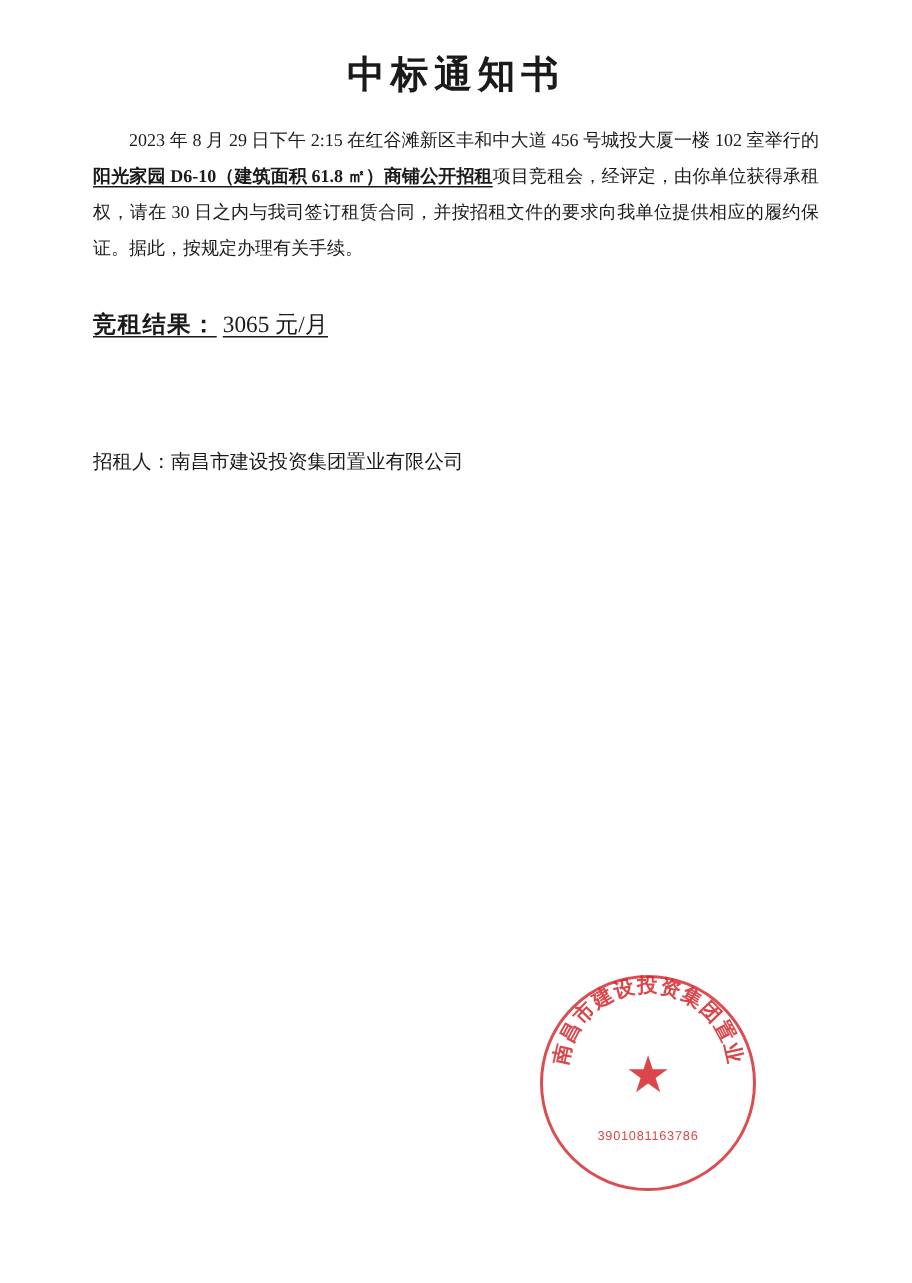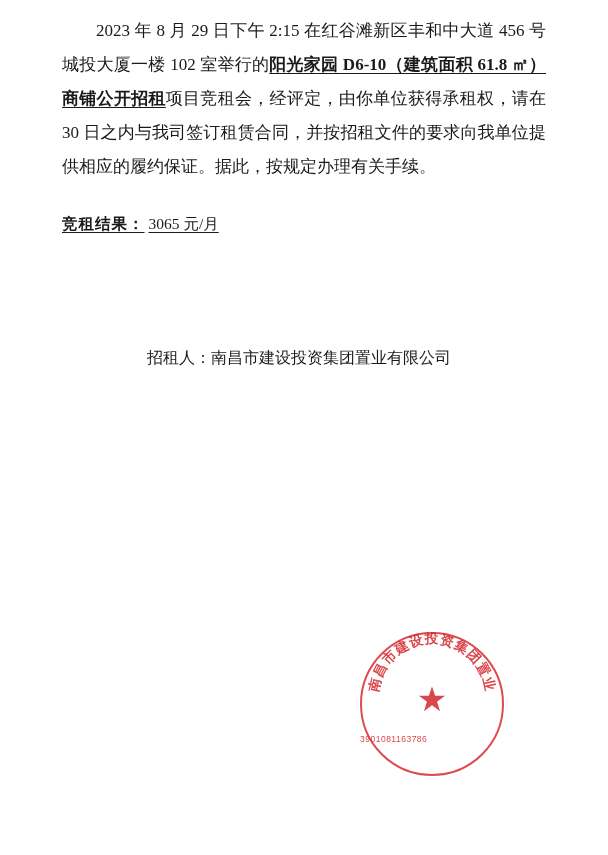--- a/index.html
+++ b/index.html
@@ -39,21 +39,21 @@
   .salutation .name {
     text-decoration: underline;
     text-underline-offset: 3px;
     font-weight: bold;
     letter-spacing: 1px;
   }
   .salutation .colon {
     letter-spacing: 0;
   }
   .body-para {
-    font-size: 17px;
+    font-size: 12px;
     line-height: 2.0;
     text-align: justify;
     text-justify: inter-ideograph;
     text-indent: 2em;
     margin: 14px 0 0 0;
   }
   .hl {
     font-weight: bold;
     text-decoration: underline;
     text-underline-offset: 3px;
@@ -82,23 +82,23 @@
     text-indent: 2em;
     margin: 34px 0 0 0;
   }
   .info-line {
     font-size: 15.5px;
     line-height: 1.9;
     text-indent: 2em;
     margin: 6px 0 0 0;
   }
   .signature-block {
-    margin-top: 104px;
-    text-align: center;
-    font-size: 16px;
+    margin-top: 64px;
+    text-align: left;
+    font-size: 13px;
     line-height: 2.0;
     padding-right: 10px;
   }
   .sig-line {
     display: block;
   }
   .sig-date {
     display: block;
     padding-right: 18px;
   }
@@ -145,33 +145,34 @@
     font-family: "DejaVu Serif", "Liberation Serif", serif;
     font-weight: bold;
     letter-spacing: 1px;
     opacity: 0.85;
   }
   .seal-code {
     position: absolute;
     left: 0;
     width: 144px;
     top: 102px;
-    text-align: left;
+    text-align: center;
     color: #d4262b;
     font-size: 8.5px;
     font-family: "Liberation Sans", sans-serif;
     letter-spacing: 0.5px;
     opacity: 0.85;
   }
 </style>
 </head>
 <body>
 
 <div class="page">
 
+  <div class="doc-title">中标通知书</div>
 
 
   <p class="body-para">
     <span>2023 年 8 月 29 日下午 2:15 在红谷滩新区丰和中大道 456 号城投大厦一楼 102 室举行的</span><span class="hl">阳光家园 D6-10（建筑面积 61.8 ㎡）商铺公开招租</span><span>项目竞租会，经评定，由你单位获得承租权，请在 30 日之内与我司签订租赁合同，并按招租文件的要求向我单位提供相应的履约保证。据此，按规定办理有关手续。</span>
   </p>
 
   <div class="result-line">
     <span class="result-label">竞租结果：</span><span class="result-value">3065 元/月</span>
   </div>
 

